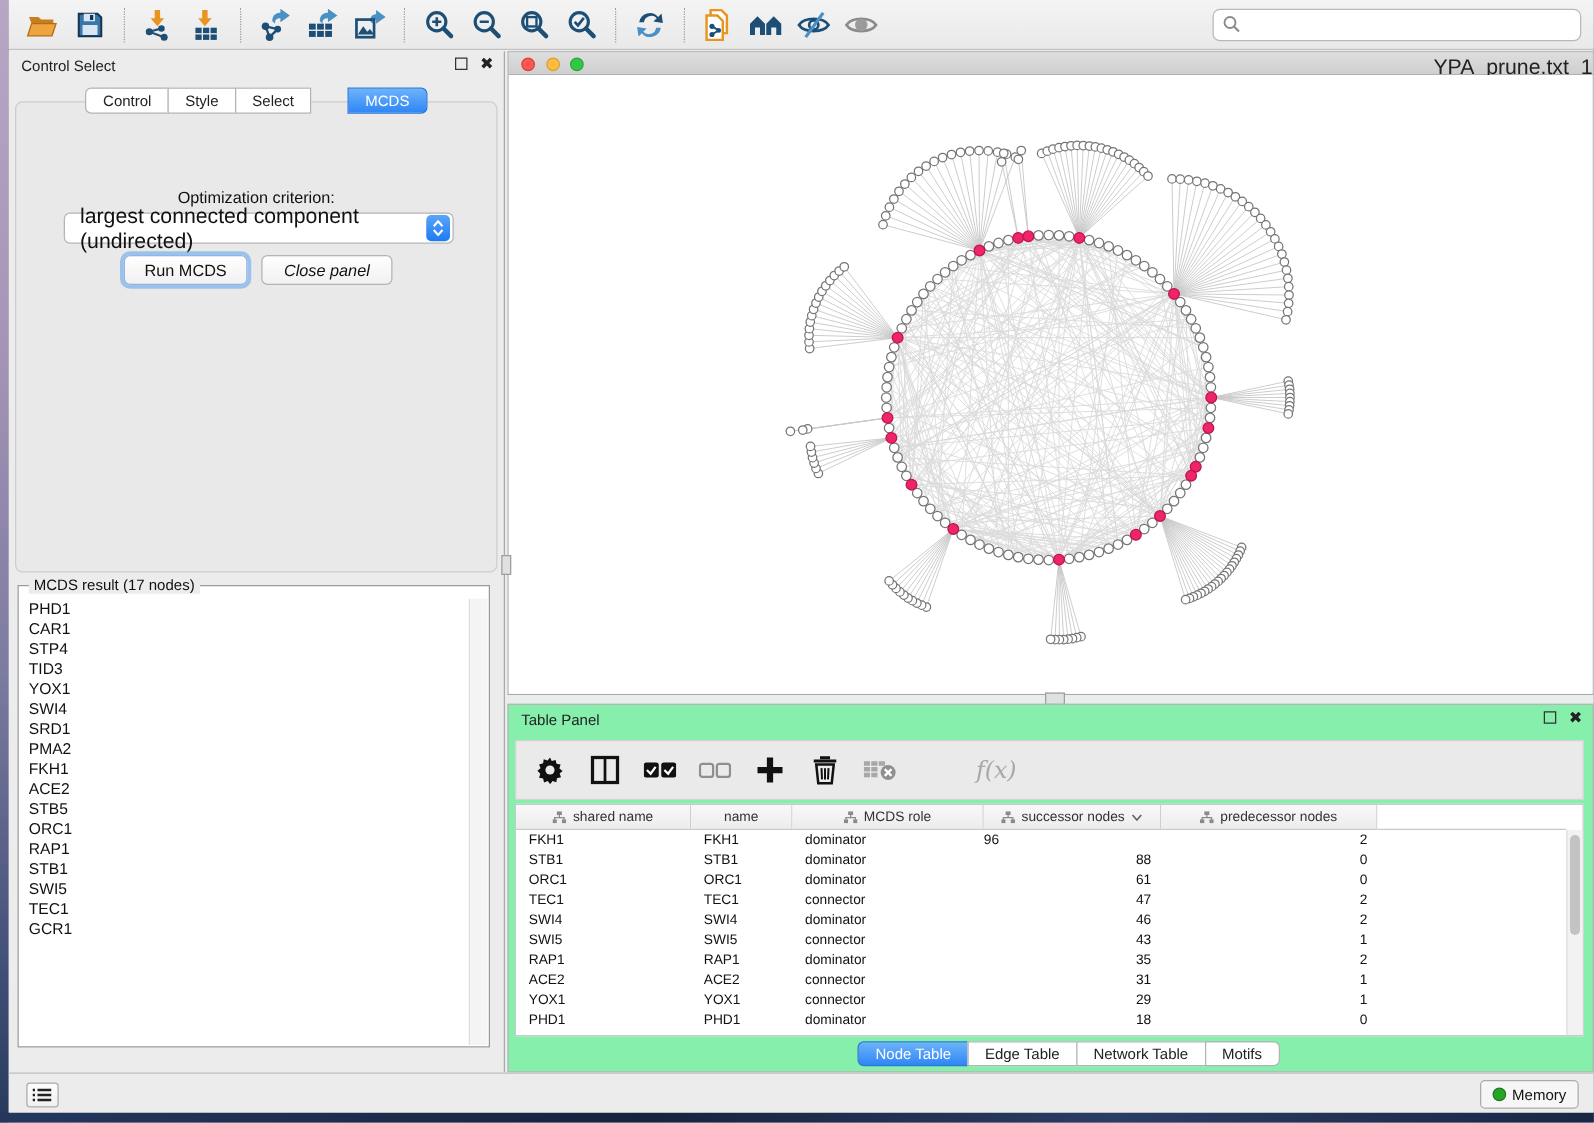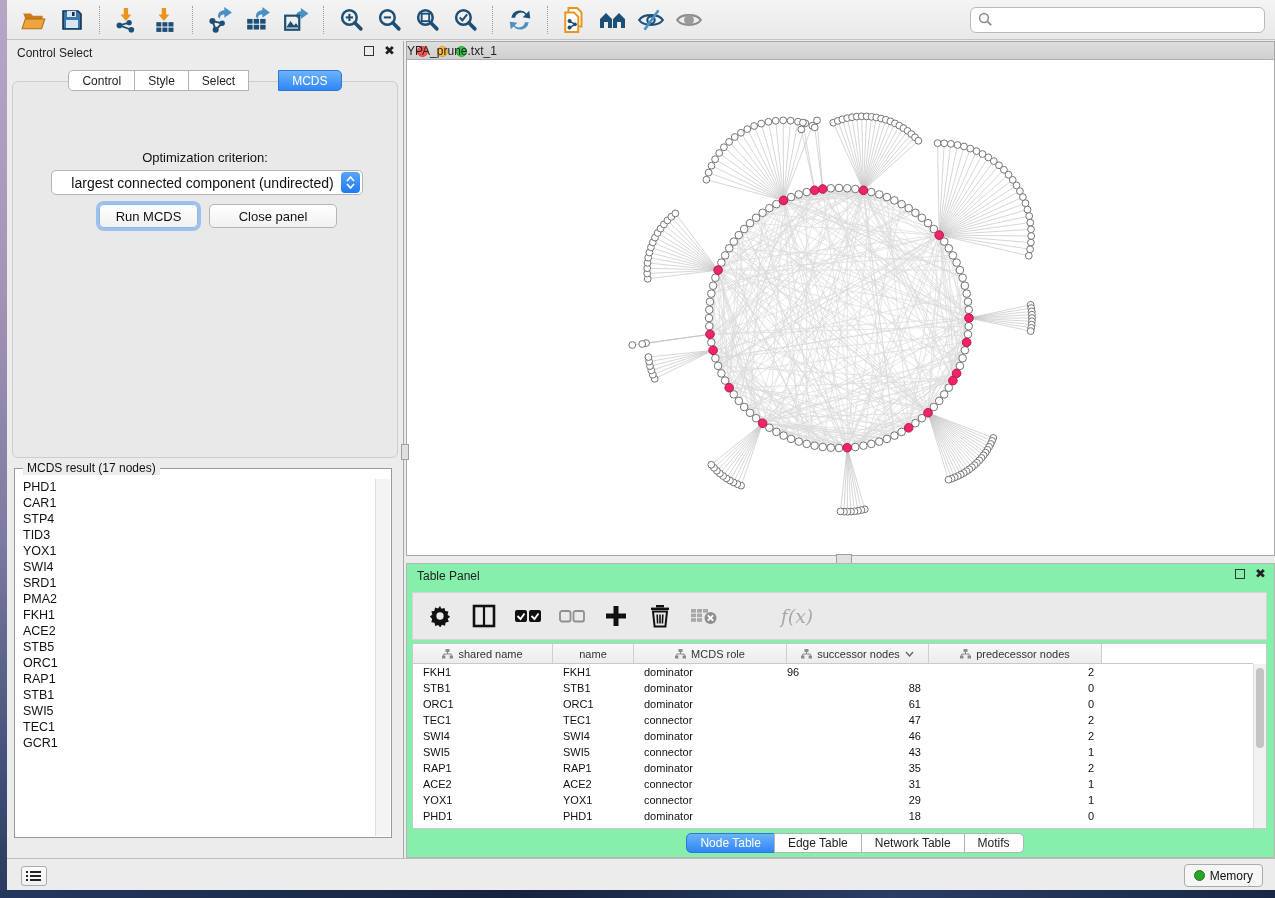--- a/index.html
+++ b/index.html
@@ -45,31 +45,31 @@
   .seg-tab.active { background:linear-gradient(#6db3fa,#2f86f6); border-color:#2a78d8;
     color:#fff;margin-left:29px; }
 
   #cp-inner { position:absolute; left:5px; top:40px; width:386px; height:377px;
     background:#e9e9e9; border:1px solid #cdcdcd; border-radius:6px; }
   #criterion-label { position:absolute; left:0; top:68px; width:100%; text-align:center;
     font-size:13px; color:#111; }
   #criterion-select { position:absolute; left:38px; top:88px; width:312px; height:25px;
     background:#fff; border:1px solid #b5b5b5; border-radius:5px; display:flex;
     align-items:center; }
-  #criterion-value { flex:1; font-size:14px; color:#111; padding-left:12px; text-align:center; }
+  #criterion-value { flex:1; font-size:17px; color:#111; padding-left:12px; text-align:left; }
   #criterion-stepper { width:19px; height:21px; margin-right:2px; border-radius:4px;
     background:linear-gradient(#5aa5f8,#1e7bf3); display:flex; flex-direction:column;
     align-items:center; justify-content:center; gap:1px; }
   #criterion-stepper svg { display:block; }
   .mac-btn { position:absolute; height:24px; background:linear-gradient(#ffffff,#f1f1f1);
     border:1px solid #b5b5b5; border-radius:5px; font-size:13px; color:#111;
     display:flex; align-items:center; justify-content:center; }
   #run-mcds-btn { left:86px; top:122px; width:99px;
     box-shadow:0 0 0 3px rgba(106,168,235,.6); border-color:#8cb8e8; }
-  #close-panel-btn { left:196px; top:122px; width:128px; }
+  #close-panel-btn { left:196px; top:122px; width:105px;font-style:italic; }
 
   #mcds-fieldset { position:absolute; left:7px; top:427px; width:378px; height:370px;
     border:1px solid #9a9a9a; background:#fff; }
   #mcds-fieldset-title { position:absolute; left:8px; top:-8px; background:#ececec;
     padding:0 4px; font-size:12px; color:#111; }
   #mcds-list { position:absolute; left:1px; top:10px; right:16px; bottom:1px;
     background:#fff; overflow:hidden; }
   .mcds-item { font-size:12.5px; color:#111; line-height:16px; padding-left:7px; }
   #mcds-scroll { position:absolute; top:10px; right:1px; bottom:1px; width:15px;
     background:#f4f4f4; border-left:1px solid #e0e0e0; }
@@ -79,22 +79,22 @@
 
   
   #network-window { position:absolute; left:399px; top:41px; width:869px; height:515px;
     background:#fff; border:1px solid #a8a8a8; }
   #net-titlebar { position:absolute; left:0; top:0; width:100%; height:18px;
     background:linear-gradient(#dedede,#cfcfcf); border-bottom:1px solid #b0b0b0; }
   .traffic { position:absolute; top:4px; width:11px; height:11px; border-radius:50%; }
   #tl-close { left:10px; background:#fc5753; border:1px solid #df3e38; }
   #tl-min { left:30px; background:#fdbc40; border:1px solid #de9f34; }
   #tl-max { left:49px; background:#33c748; border:1px solid #27aa35; }
-  #net-title { position:absolute; left:0; top:2px; width:100%; text-align:left;
-    font-size:12px; color:#222; }
+  #net-title { position:absolute; left:0; top:2px; width:100%; text-align:right;
+    font-size:17px; color:#222; }
   #net-canvas { position:absolute; left:0; top:18px; width:867px; height:495px;
     background:#fff; }
 
   #h-divider { position:absolute; left:399px; top:556px; width:869px; height:7px;
     background:#ececec; }
   #h-divider-handle { position:absolute; left:430px; top:-2px; width:16px; height:10px;
     background:#e0e0e0; border:1px solid #9f9f9f; }
 
   
   #table-panel { position:absolute; left:399px; top:563px; width:869px; height:295px;

